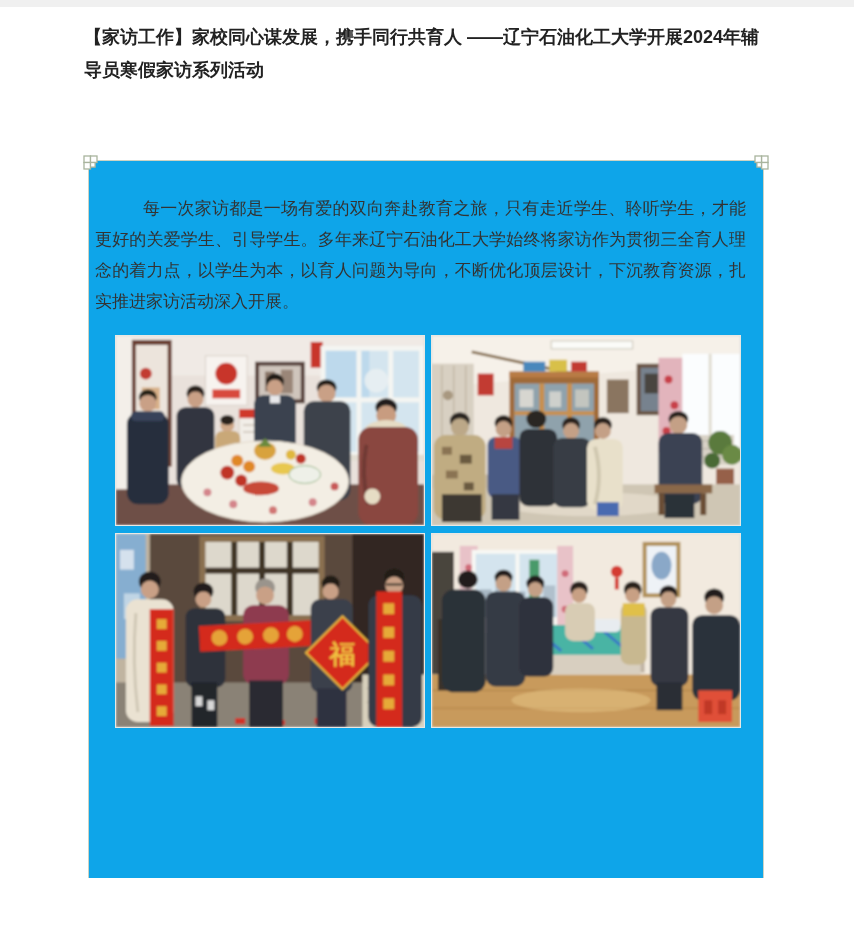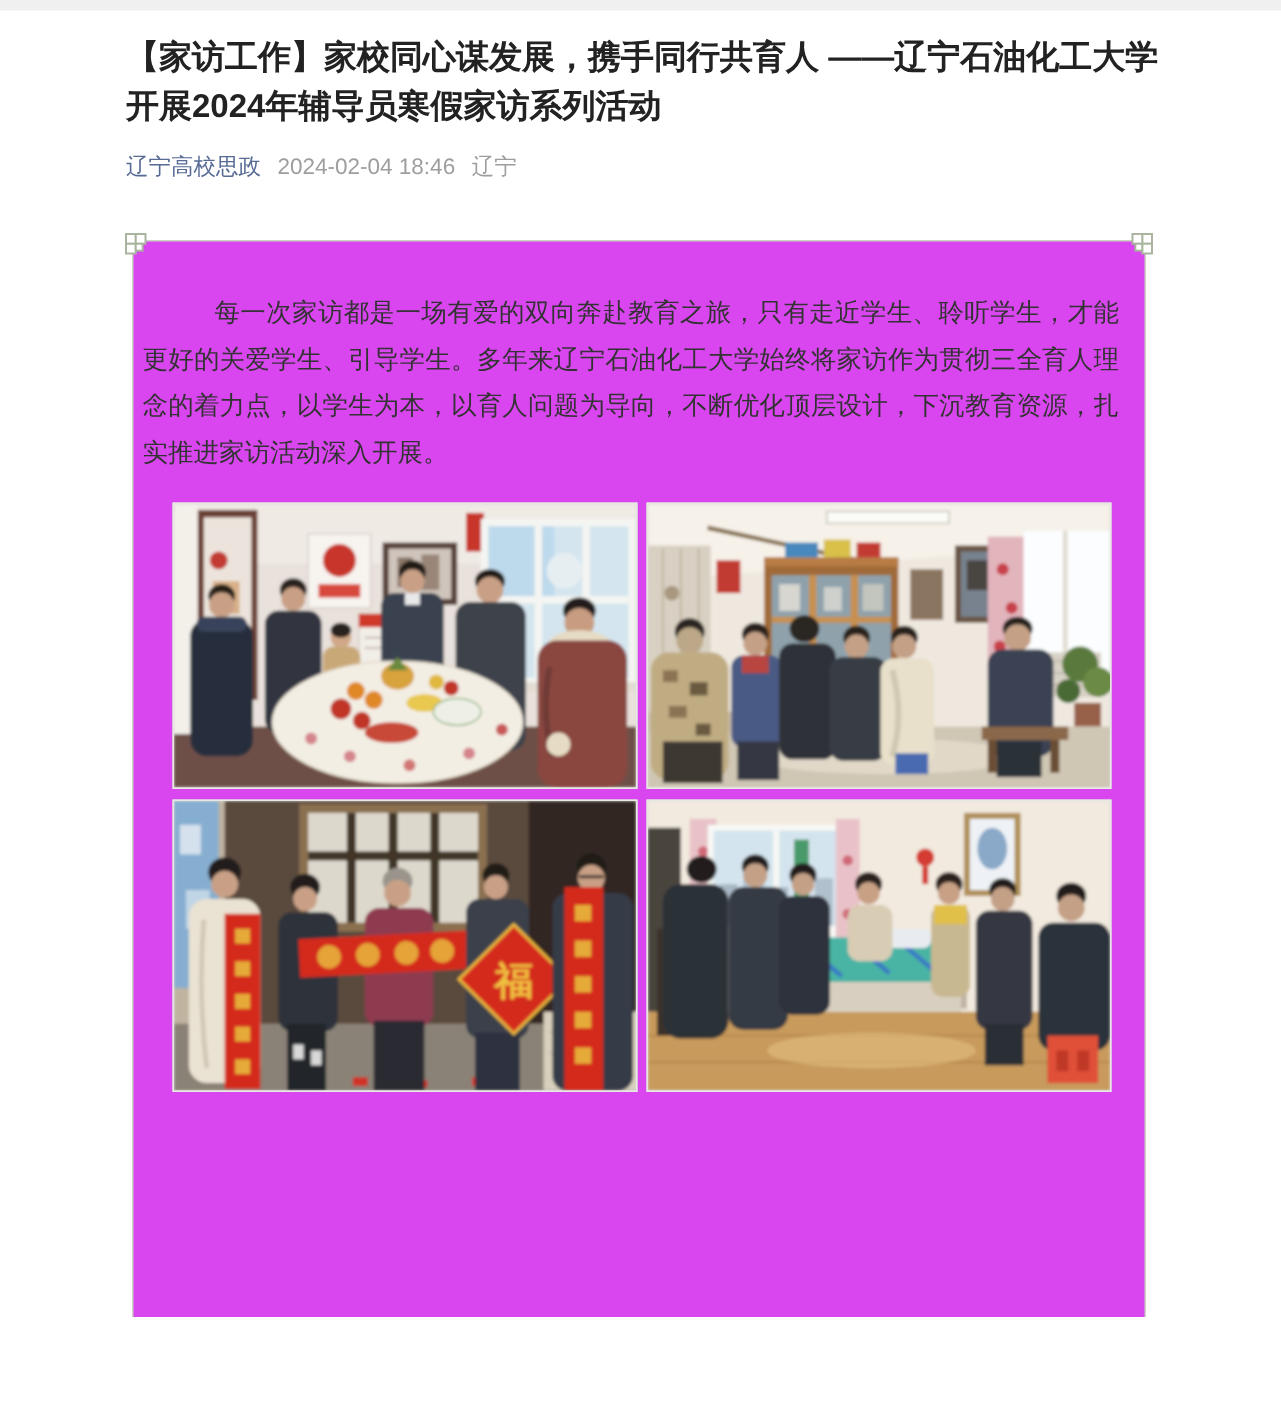--- a/index.html
+++ b/index.html
@@ -4,31 +4,31 @@
 <style>
   html,body{margin:0;padding:0;}
   body{
     width:854px;height:938px;background:#ffffff;overflow:hidden;position:relative;
     font-family:"Liberation Sans","DejaVu Sans",sans-serif;
   }
   .top-strip{height:7px;background:#f0f0f0;}
   .article-header{padding:0 84px;}
   .page-title{
     margin:14px 0 0 0;width:692px;
-    font-size:22px;line-height:33px;font-weight:700;color:#222222;
+    font-size:18px;line-height:33px;font-weight:700;color:#222222;
   }
   .meta-row{
     margin-top:15px;font-size:15px;color:#9e9e9e;
     display:flex;align-items:center;gap:11px;
   }
   .account-link{color:#576b95;cursor:pointer;}
   .content-frame{
     position:absolute;left:88px;top:160px;width:676px;height:718px;
     box-sizing:border-box;border:1px solid #ccd3c3;border-bottom:none;
-    padding:32px 17px 0 6px;background:#d946ef;
+    padding:32px 17px 0 6px;background:#0ea5e9;
   }
   .corner{position:absolute;width:21px;height:21px;}
   .corner.tl{left:-6px;top:-6px;}
   .corner.tr{right:-6px;top:-6px;transform:scaleX(-1);}
   .corner svg{display:block;width:100%;height:100%;}
   .para{
     font-size:17px;line-height:31px;color:#333333;
     text-align:justify;text-indent:48px;margin:0 0 18px 0;
   }
   .photo-grid{
@@ -42,25 +42,20 @@
   }
   .photo svg{display:block;width:100%;height:100%;}
 </style>
 </head>
 <body>
 
 <div class="top-strip"></div>
 
 <div class="article-header">
   <h1 class="page-title">【家访工作】家校同心谋发展，携手同行共育人 ——辽宁石油化工大学开展2024年辅导员寒假家访系列活动</h1>
-  <div class="meta-row">
-    <span class="account-link">辽宁高校思政</span>
-    <span class="pub-time">2024-02-04 18:46</span>
-    <span class="pub-loc">辽宁</span>
-  </div>
 </div>
 
 <div class="content-frame">
   <span class="corner tl">
     <svg viewBox="0 0 21 21">
       <g fill="#ffffff" stroke="#a9b49e" stroke-width="1.3">
         <rect x="1" y="1" width="6.5" height="6.5"></rect>
         <rect x="7.5" y="1" width="6.5" height="6.5"></rect>
         <rect x="1" y="7.5" width="6.5" height="6.5"></rect>
         <rect x="7.5" y="7.5" width="4.6" height="4.6"></rect>

